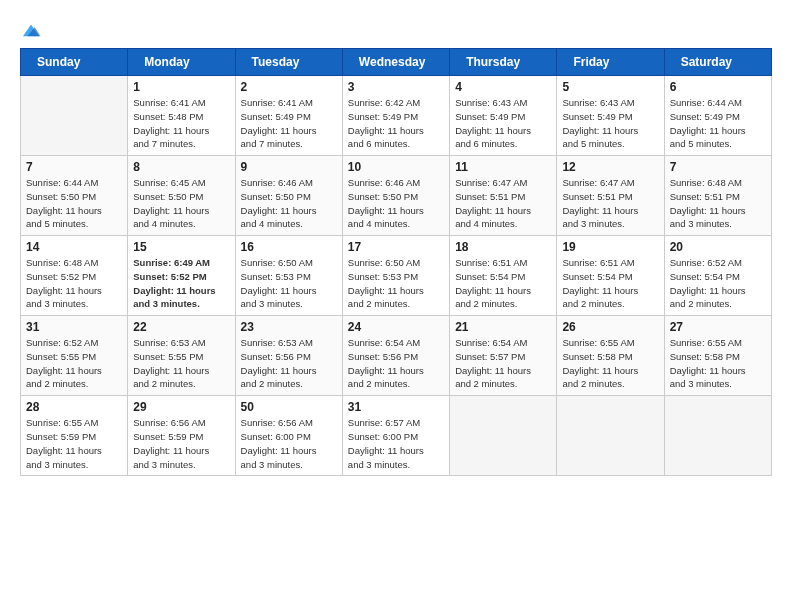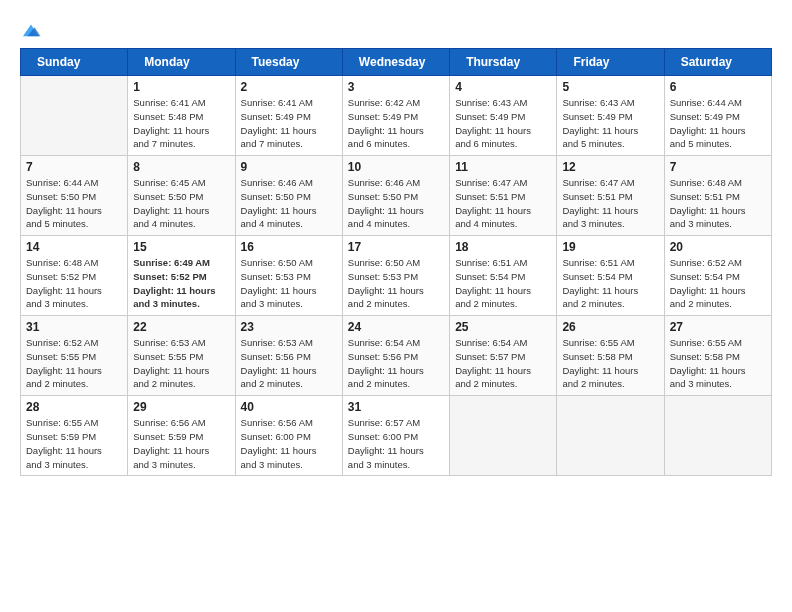--- a/index.html
+++ b/index.html
@@ -306,21 +306,21 @@
 and 2 minutes.</div>
           </td>
           <td>
             <span class="day-num">24</span>
             <div class="day-info" style="white-space: pre-line;">Sunrise: 6:54 AM
 Sunset: 5:56 PM
 Daylight: 11 hours
 and 2 minutes.</div>
           </td>
           <td>
-            <span class="day-num">25</span>
+            <span class="day-num">21</span>
             <div class="day-info" style="white-space: pre-line;">Sunrise: 6:54 AM
 Sunset: 5:57 PM
 Daylight: 11 hours
 and 2 minutes.</div>
           </td>
           <td>
             <span class="day-num">26</span>
             <div class="day-info" style="white-space: pre-line;">Sunrise: 6:55 AM
 Sunset: 5:58 PM
 Daylight: 11 hours
@@ -343,21 +343,21 @@
 and 3 minutes.</div>
           </td>
           <td>
             <span class="day-num">29</span>
             <div class="day-info" style="white-space: pre-line;">Sunrise: 6:56 AM
 Sunset: 5:59 PM
 Daylight: 11 hours
 and 3 minutes.</div>
           </td>
           <td>
-            <span class="day-num">40</span>
+            <span class="day-num">50</span>
             <div class="day-info" style="white-space: pre-line;">Sunrise: 6:56 AM
 Sunset: 6:00 PM
 Daylight: 11 hours
 and 3 minutes.</div>
           </td>
           <td>
             <span class="day-num">31</span>
             <div class="day-info" style="white-space: pre-line;">Sunrise: 6:57 AM
 Sunset: 6:00 PM
 Daylight: 11 hours

